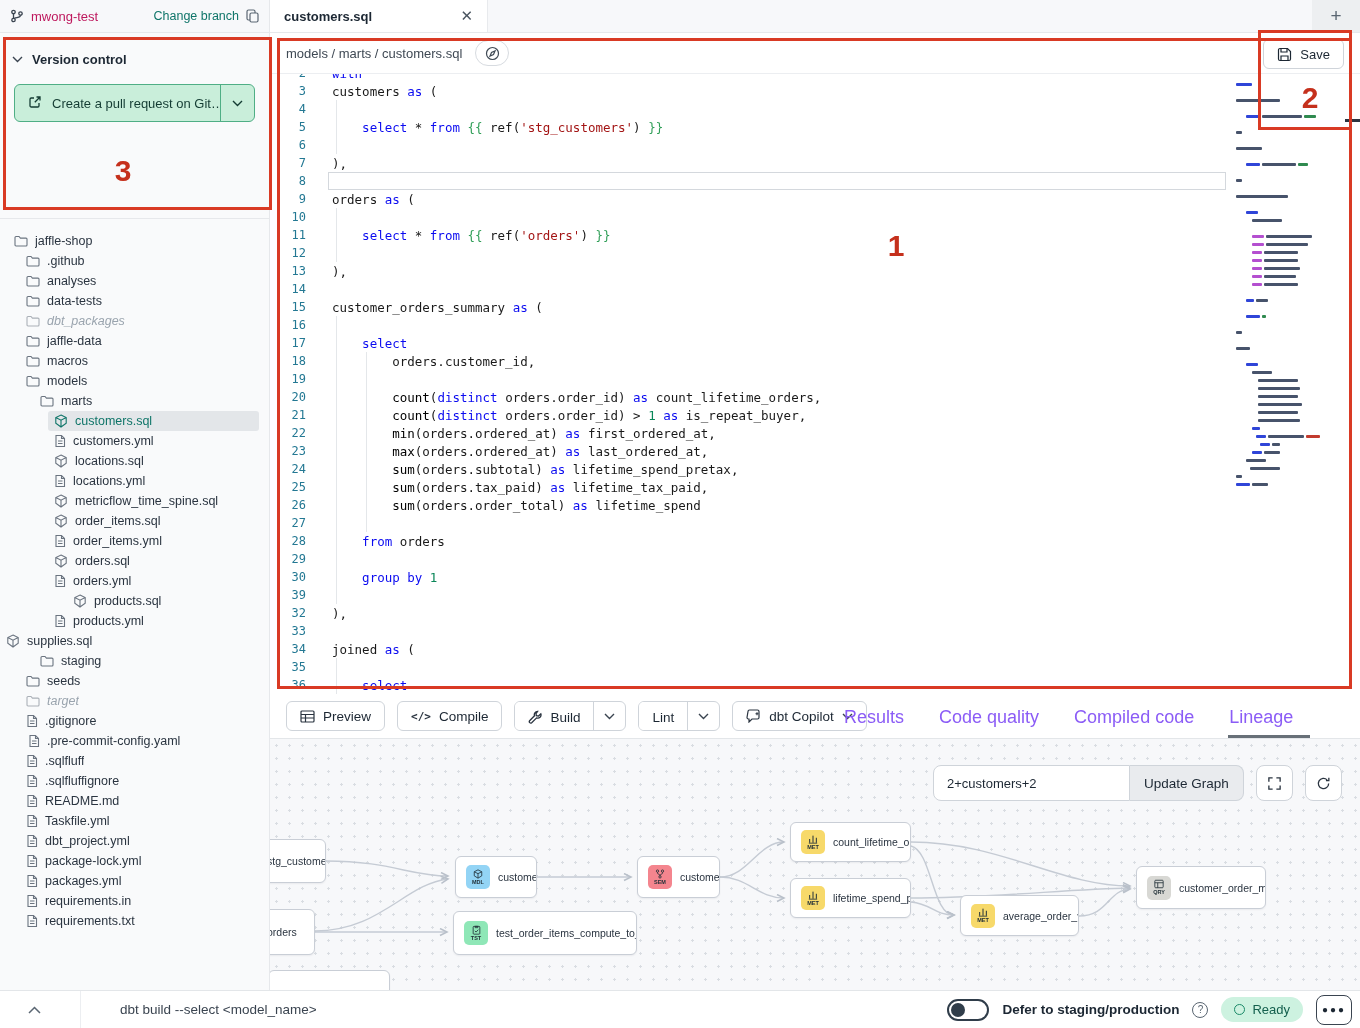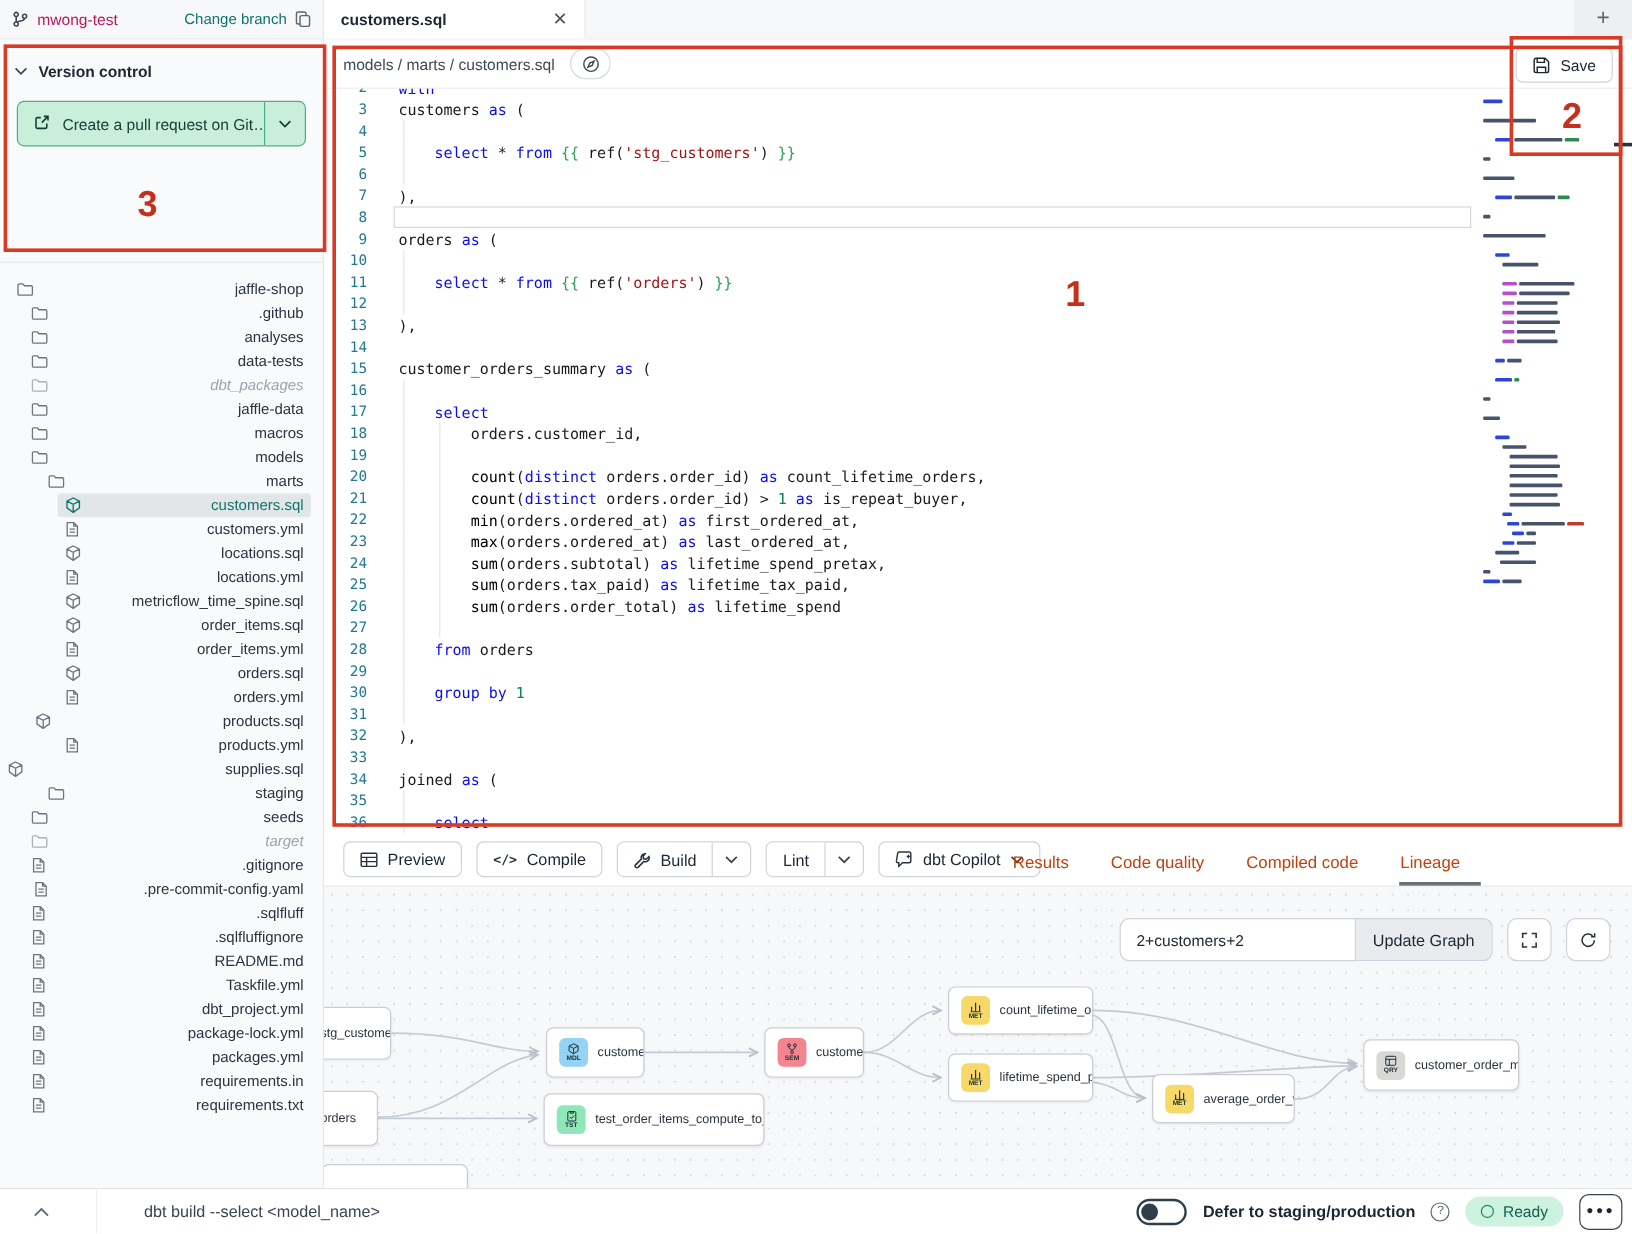--- a/index.html
+++ b/index.html
@@ -31,21 +31,21 @@
   .pr-main { flex:1; display:flex; align-items:center; gap:10px; padding:0 13px;
     font-size:13px; color:#143c33; border-right:1px solid #4fae85; white-space:nowrap; overflow:hidden; }
   .pr-caret { width:33px; display:flex; align-items:center; justify-content:center; color:#143c33; }
   .sb-divider { border-top:1px solid #e6e8eb; }
   .fe { padding-top:6px; }
   .fe .sec-header { padding:8px 10px 6px 6px; }
   .search-ic { margin-left:auto; color:#4a5560; display:flex; cursor:pointer; }
   #file-tree { margin-top:6px; font-size:12.5px; color:#2a3440; }
   .frow { height:20px; display:flex; align-items:center; cursor:pointer; }
   .frow .inner { display:flex; align-items:center; gap:7px; height:100%; padding:0 6px; margin-right:10px;
-    border-radius:3px; flex:1; min-width:0;justify-content:space-between; }
+    border-radius:3px; flex:1; min-width:0; }
   .frow .lbl { white-space:nowrap; overflow:hidden; }
   .frow.dim .lbl { font-style:italic; color:#9aa4ae; }
   .frow.dim svg { opacity:.55; }
   .frow.sel .inner { background:#e3e6e9; }
   .frow.sel .lbl { color:#0f7569; }
   .frow svg { flex:none; color:#6b7480; }
   .frow.sel svg { color:#0f7569; }
 
   
   .main { flex:1; display:flex; flex-direction:column; background:#fff; position:relative; }
@@ -85,21 +85,21 @@
     align-items:flex-start; padding:4px 0 0 16px; position:relative; background:#fff; }
   .tbtn { height:30px; display:flex; align-items:center; gap:8px; padding:0 13px; background:#fff;
     border:1px solid #cfd4da; border-radius:6px; font-size:13.5px; color:#1c2733; cursor:pointer; white-space:nowrap; }
   .tspace { width:12px; flex:none; }
   .tgroup { height:30px; display:flex; border:1px solid #cfd4da; border-radius:6px; overflow:hidden; }
   .tgroup .tbtn { border:none; border-radius:0; }
   .tgroup .caret-seg { width:32px; display:flex; align-items:center; justify-content:center;
     border-left:1px solid #cfd4da; color:#3a4450; cursor:pointer; }
   .code-ic { font-family:"DejaVu Sans Mono",monospace; font-size:11px; font-weight:bold; color:#2a3440; }
   .ptabs { position:absolute; left:573px; top:0; bottom:0; display:flex; gap:33px; }
-  .ptab { display:flex; align-items:center; font-size:14px; color:#c2410c; position:relative;
+  .ptab { display:flex; align-items:center; font-size:18px; color:#8b5cf6; position:relative;
     cursor:pointer; padding:0 1px; }
   .ptab.active::after { content:''; position:absolute; left:0; right:-16px; bottom:0; height:3px; background:#687078; }
 
   
   .lineage { height:251px; flex:none; position:relative; overflow:hidden; background:#f7f8fa;
     background-image:radial-gradient(#d9dde2 1px, transparent 1.2px); background-size:13px 13px; }
   #edges { position:absolute; left:0; top:0; }
   .controls { position:absolute; top:26px; left:663px; display:flex; align-items:center; z-index:5; }
   .sel-input { width:197px; height:36px; background:#fff; border:1px solid #cfd4da;
     border-radius:8px 0 0 8px; display:flex; align-items:center; padding:0 13px; font-size:13px; color:#1c2733; }
@@ -375,21 +375,21 @@
           <div class="frow" style="padding-left: 48px;">
             <span class="inner">
               <span style="display:flex">
                 <svg width="12" height="14" viewBox="0 0 12 14" fill="none" stroke="currentColor" stroke-width="1.1">
                   <path d="M2 1.5h5.5L10.5 4.5V12.5H2z M7.5 1.5v3h3 M4 7h4.5 M4 9.5h4.5"></path>
                 </svg>
               </span>
               <span class="lbl">orders.yml</span>
             </span>
           </div>
-          <div class="frow" style="padding-left: 23px;">
+          <div class="frow" style="padding-left: 23px; margin-left: 44px;">
             <span class="inner">
               <span style="display:flex">
                 <svg width="14" height="14" viewBox="0 0 14 14" fill="none" stroke="currentColor" stroke-width="1.1">
                   <path d="M7 1l5.2 2.6v5.6L7 13 1.8 9.2V3.6z M1.8 3.6L7 6.2l5.2-2.6 M7 6.2V13"></path>
                 </svg>
               </span>
               <span class="lbl">products.sql</span>
             </span>
           </div>
           <div class="frow" style="padding-left: 48px;">
@@ -718,21 +718,21 @@
             <span class="ln">29</span>
             <span class="ct"></span>
           </div>
           <div class="cl">
             <span class="gd" style="left: 66px;"></span>
             <span class="ln">30</span>
             <span class="ct"><span>    </span><span class="tok-k">group by</span><span> </span><span class="tok-n">1</span></span>
           </div>
           <div class="cl">
             <span class="gd" style="left: 66px;"></span>
-            <span class="ln">31</span>
+            <span class="ln">39</span>
             <span class="ct"></span>
           </div>
           <div class="cl">
             <span class="ln">32</span>
             <span class="ct"><span>),</span></span>
           </div>
           <div class="cl">
             <span class="ln">33</span>
             <span class="ct"></span>
           </div>

